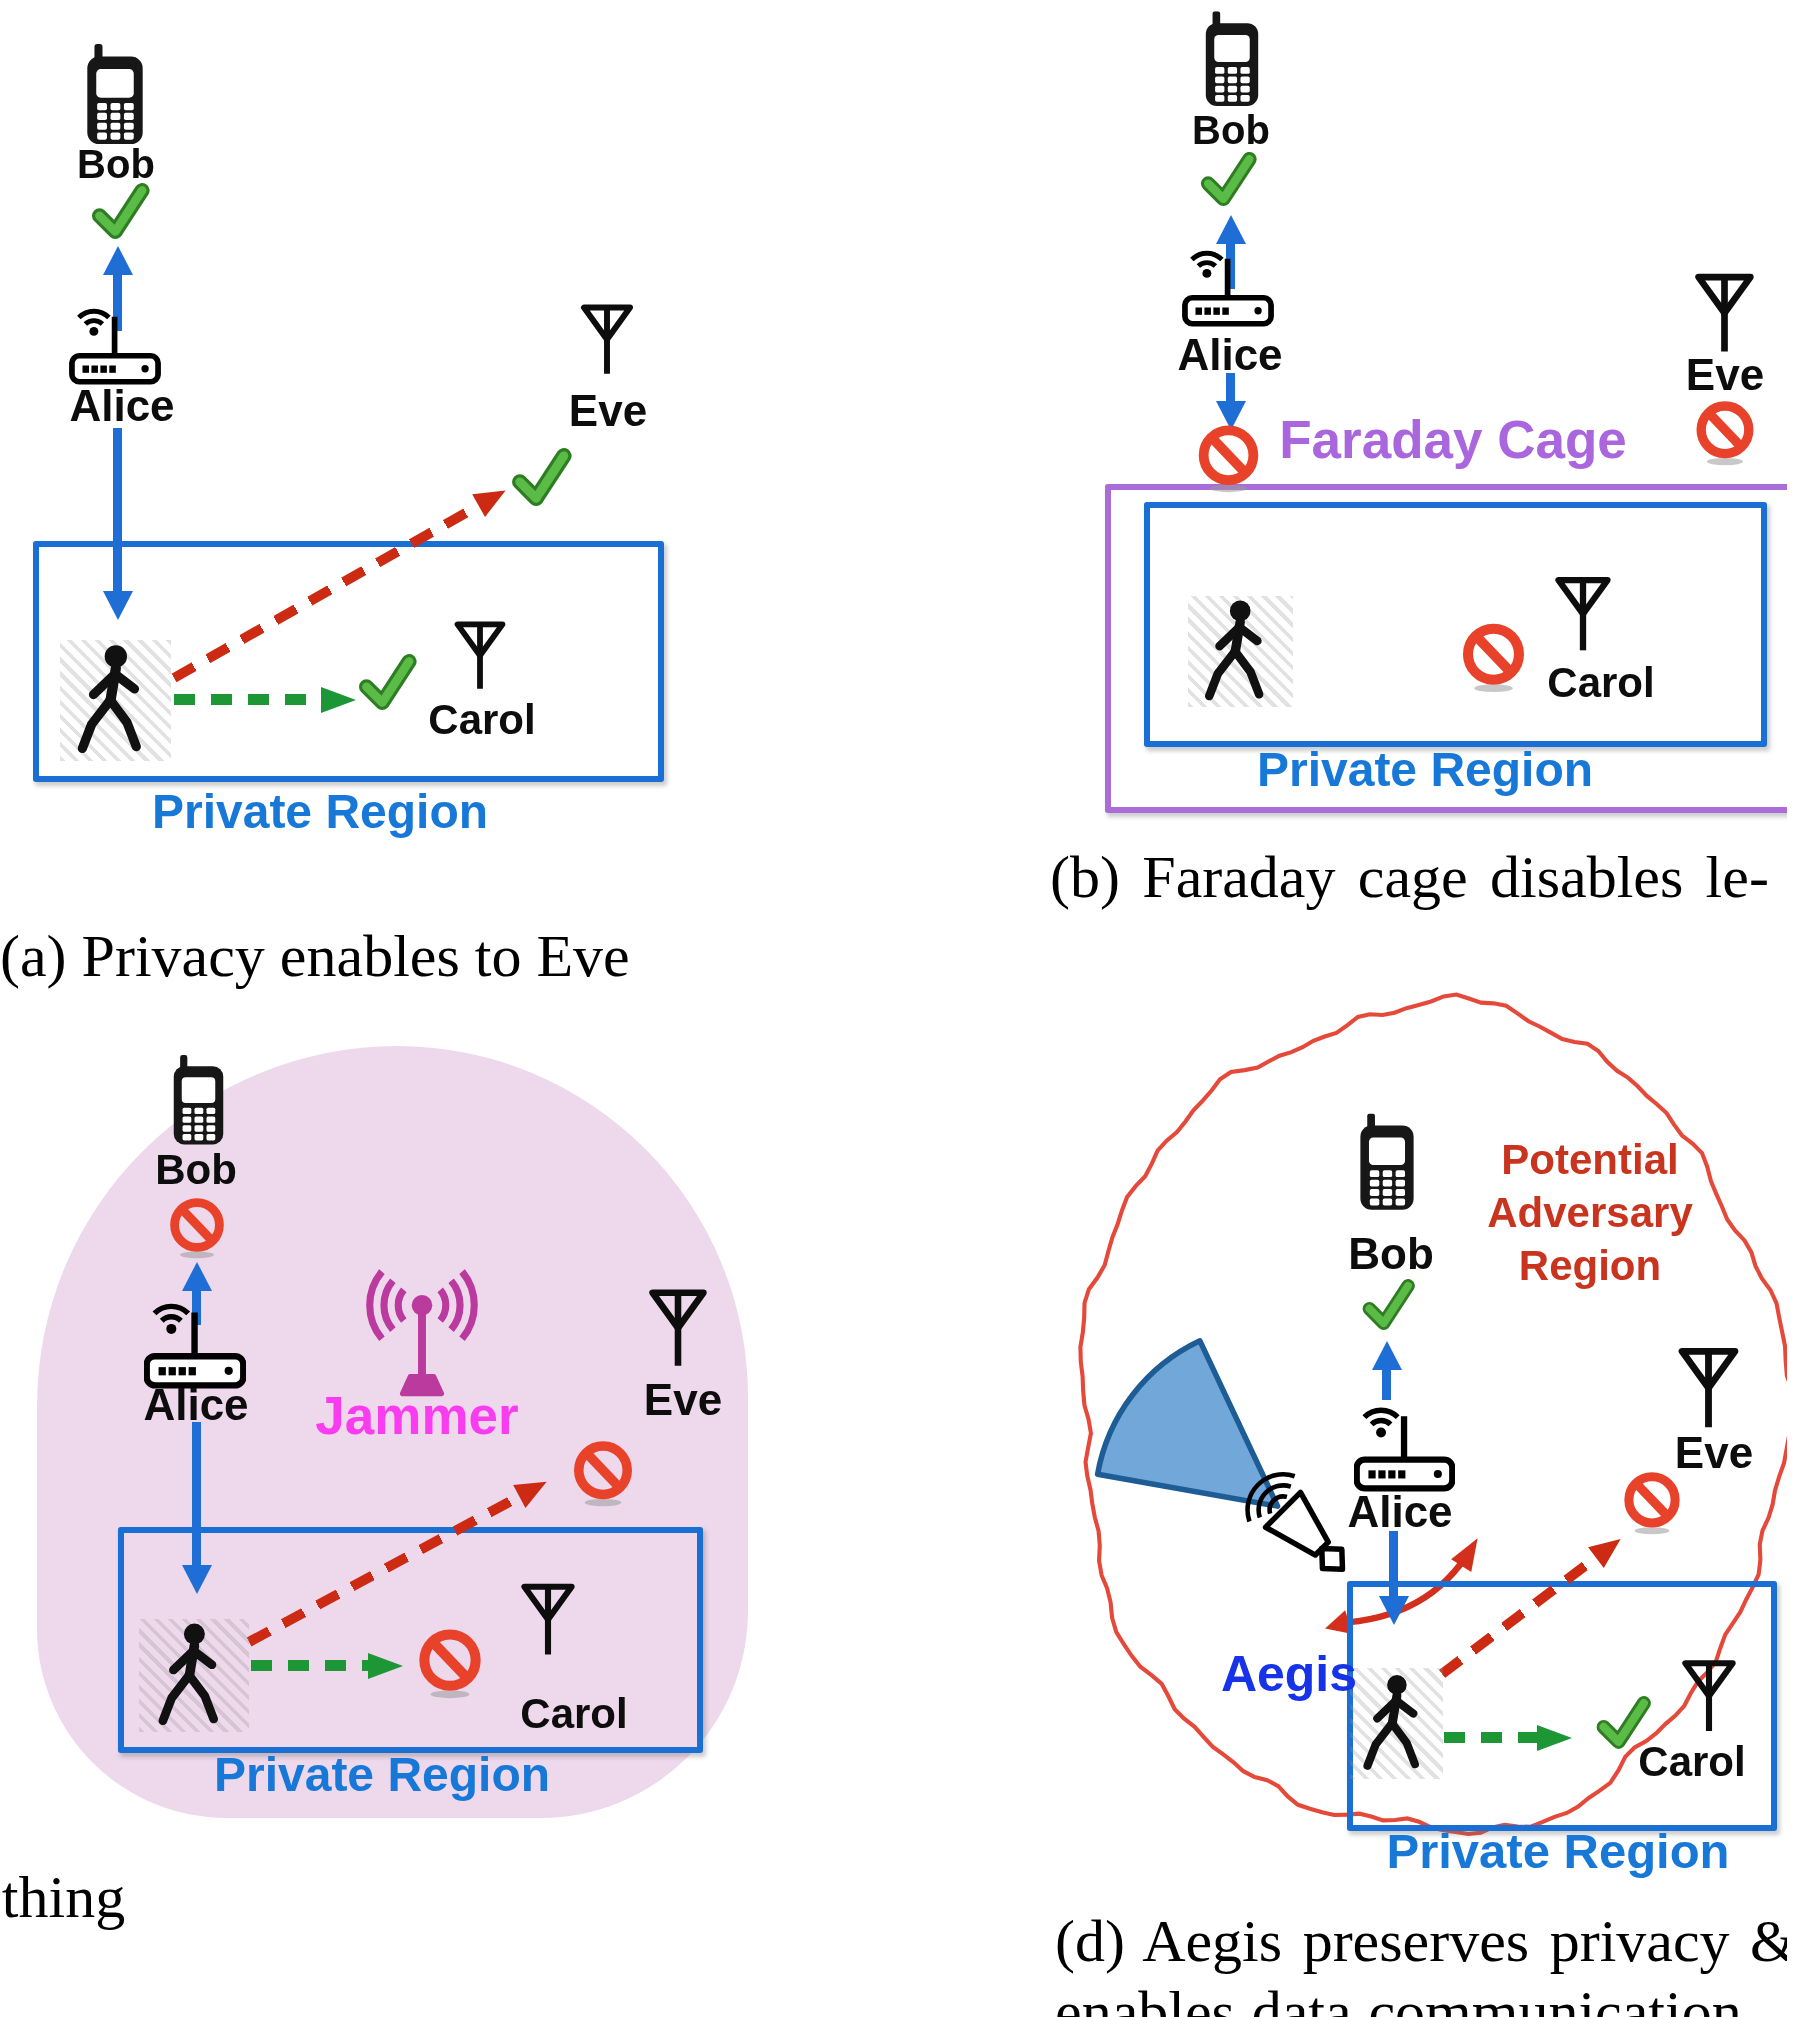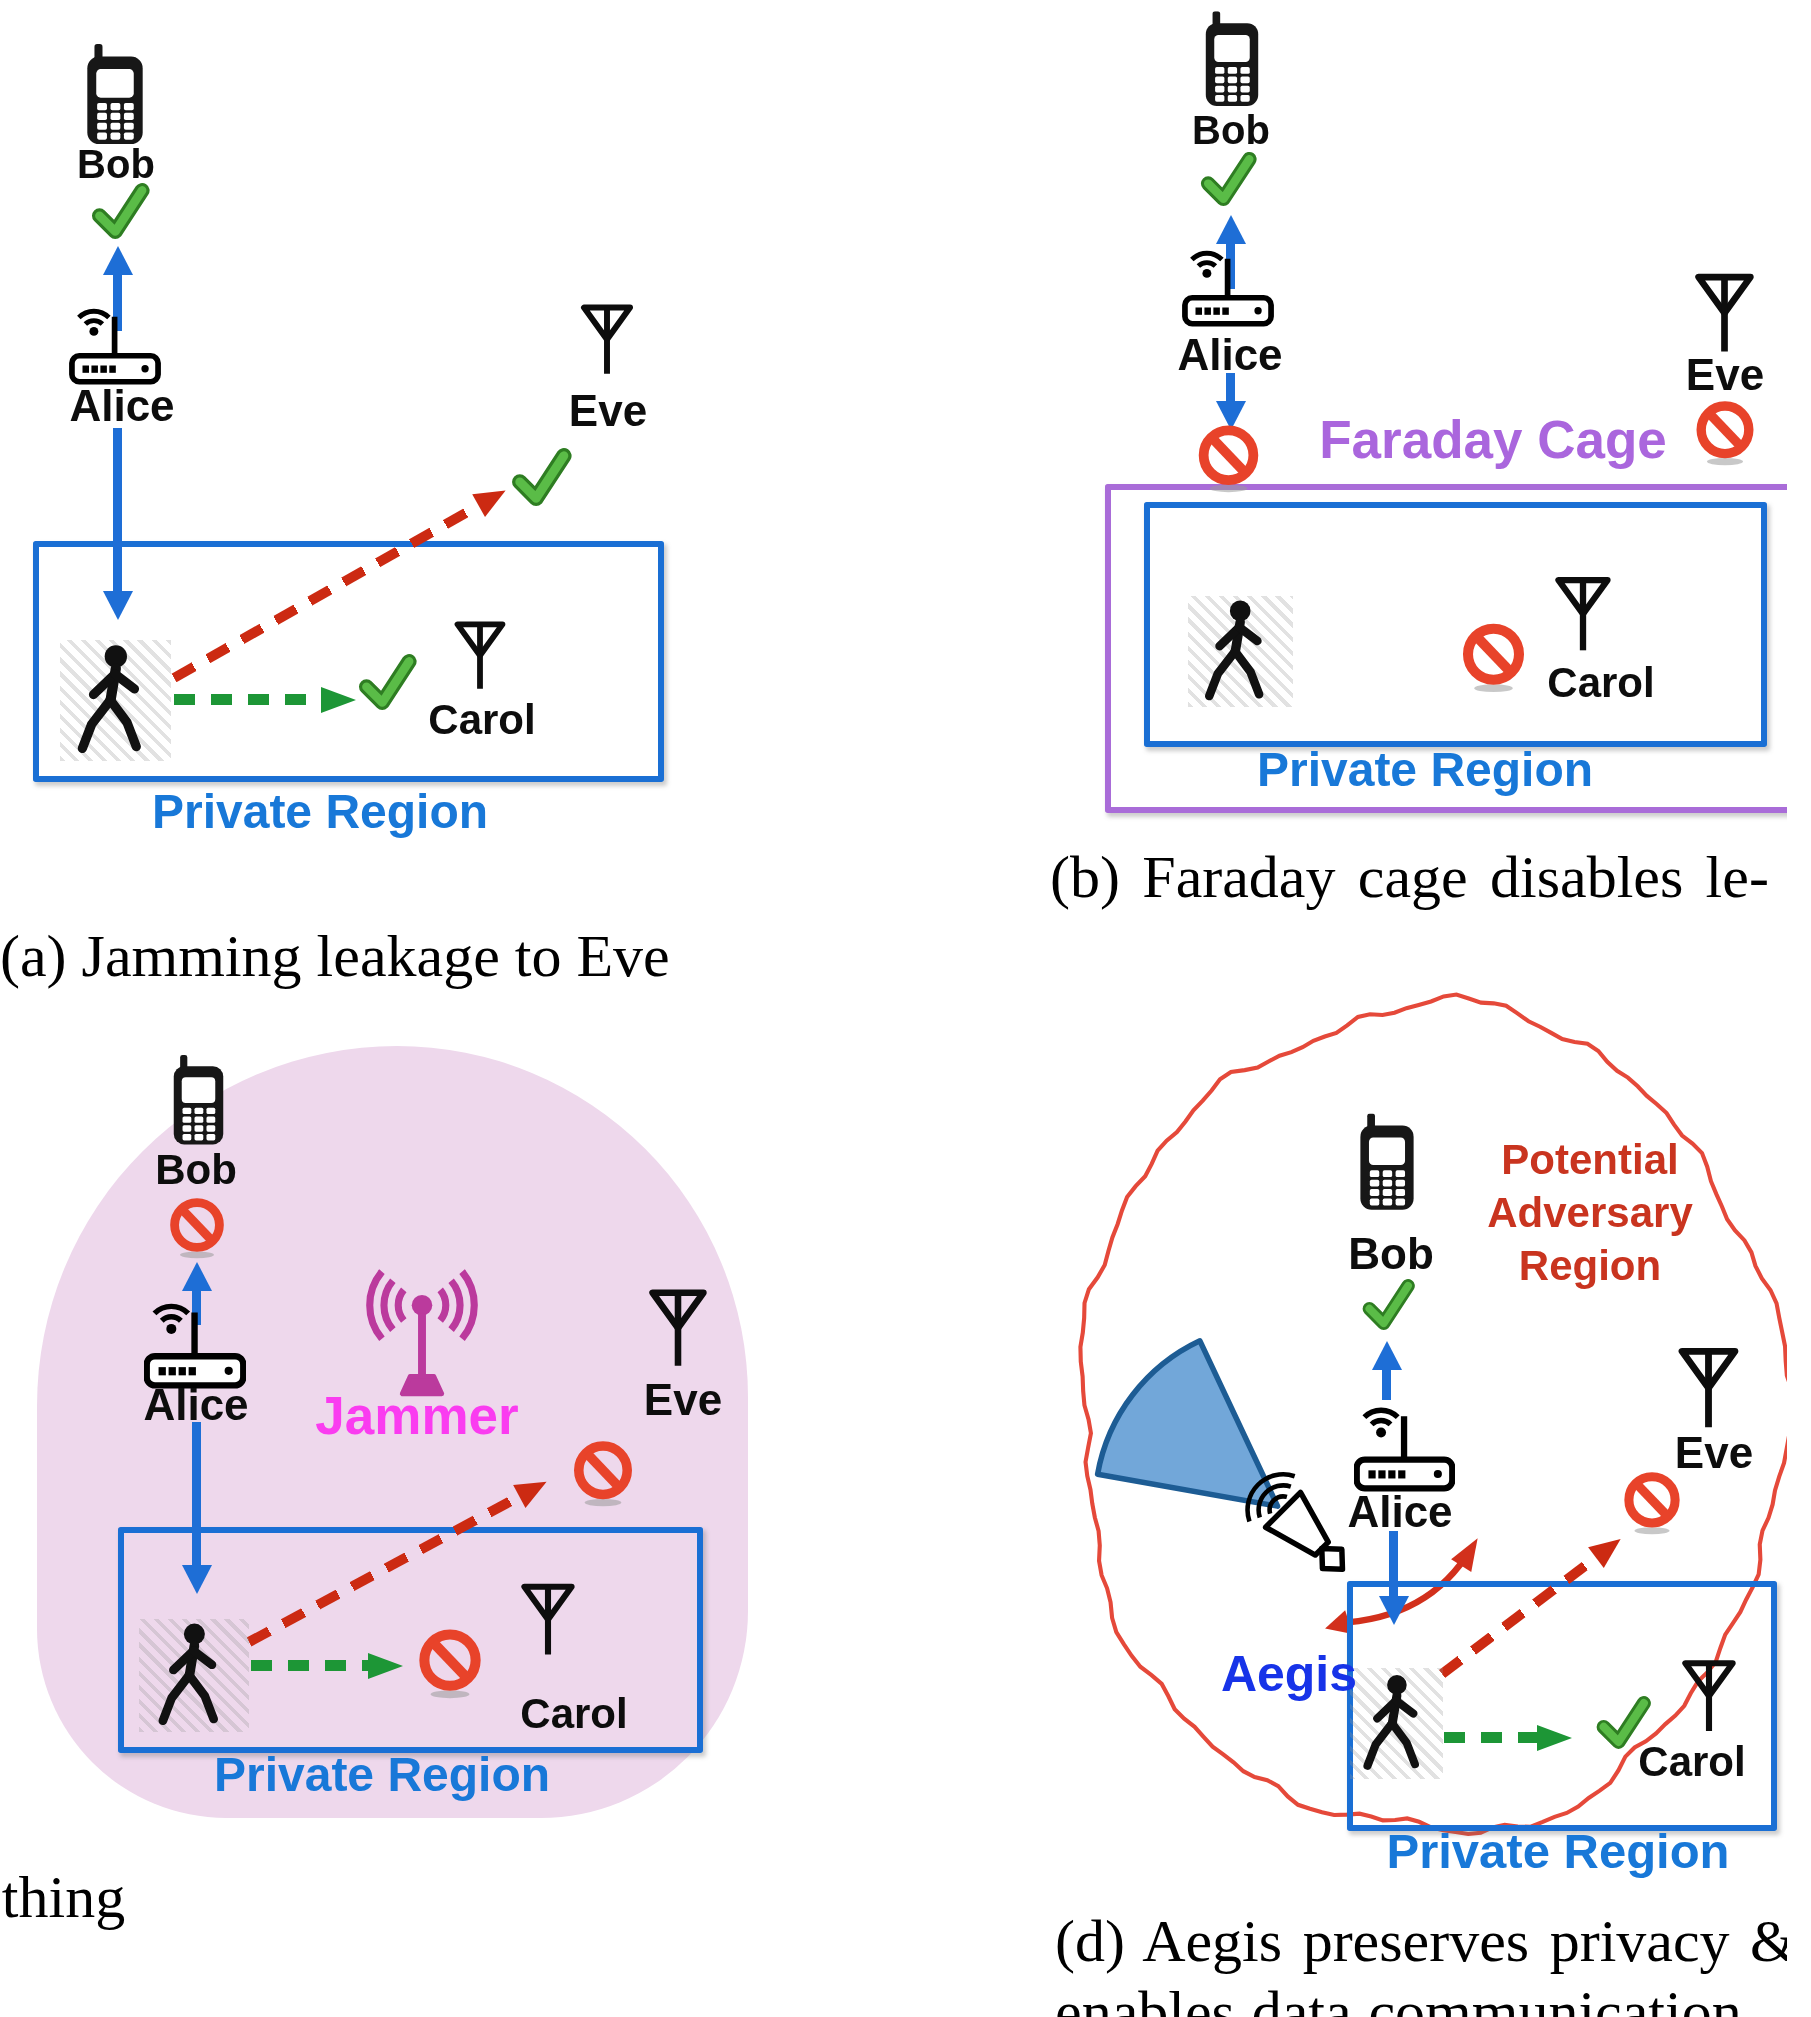--- a/index.html
+++ b/index.html
@@ -3,21 +3,21 @@
 <meta charset="utf-8">
 <style>
   html,body{margin:0;padding:0;background:#fff;}
   .canvas{position:relative;width:1787px;height:2018px;overflow:hidden;background:#fff;
           font-family:"Liberation Sans",sans-serif;}
   svg.defs{position:absolute;width:0;height:0;}
   .ic{position:absolute;z-index:4;}
   .lbl{position:absolute;transform:translate(-50%,-50%);font-weight:700;color:#0d0d0d;
        white-space:nowrap;z-index:5;font-family:"Liberation Sans",sans-serif;}
   .lbl.blue{color:var(--label-blue);}
-  .lbl.purple{color:var(--purple-text);margin-left:40px;}
+  .lbl.purple{color:var(--purple-text);}
   .lbl.magenta{color:var(--magenta);}
   .lbl.aegis{color:var(--aegis);}
   .adv{position:absolute;transform:translate(-50%,0);text-align:center;z-index:5;
        color:var(--adversary);font-weight:700;font-size:42px;line-height:53px;white-space:nowrap;}
   .cap{position:absolute;font-family:"Liberation Serif",serif;font-size:60px;line-height:71px;
        color:#000;z-index:6;white-space:nowrap;}
   .rbox{position:absolute;border:6.4px solid var(--box-blue);border-radius:2.7px;z-index:2;
         box-shadow:2.7px 3.7px 4.6px rgba(110,110,110,.35);}
   .rbox.purple{border-color:var(--cage-purple);}
   .pink-blob{position:absolute;left:37px;top:1046px;width:711px;height:772px;background:var(--pink);
@@ -147,21 +147,21 @@
       <i class="dh green"></i>
     </div>
   <svg class="ic" style="left:355px;top:652px;width:64px;height:60px" viewBox="0 0 70 66" width="64" height="60">
       <use href="#sym-check"></use>
     </svg>
   <svg class="ic" style="left:451px;top:619px;width:58px;height:73px" viewBox="0 0 64 80" width="58" height="73">
       <use href="#sym-antenna"></use>
     </svg>
   <div class="lbl" style="left:482px;top:720px;font-size:42px">Carol</div>
   <div class="lbl blue" style="left:320px;top:811px;font-size:48px">Private Region</div>
-  <div class="cap" style="left:0px;top:921px">(a) Jamming leakage to Eve</div>
+  <div class="cap" style="left:0px;top:921px">(a) Privacy enables to Eve</div>
 
   <svg class="ic" style="left:1202px;top:11px;width:60px;height:97px" viewBox="0 0 66 106" width="60" height="97">
       <use href="#sym-phone"></use>
     </svg>
   <div class="lbl" style="left:1231px;top:130px;font-size:40px">Bob</div>
   <svg class="ic" style="left:1197px;top:150px;width:62px;height:58px" viewBox="0 0 68 64" width="62" height="58">
       <use href="#sym-check"></use>
     </svg>
   <div class="varrow" style="left:1226px;top:243px;height:46px">
       <i class="vh up"></i>

